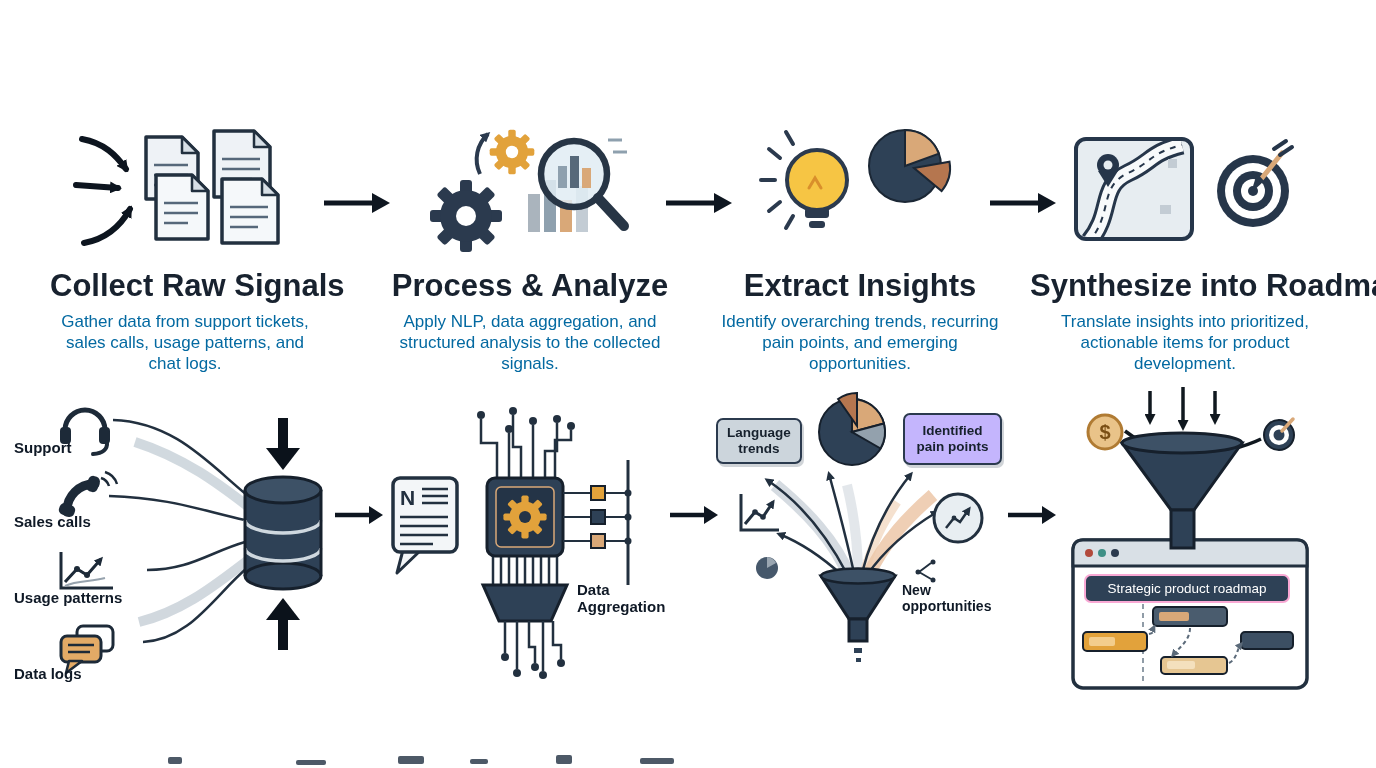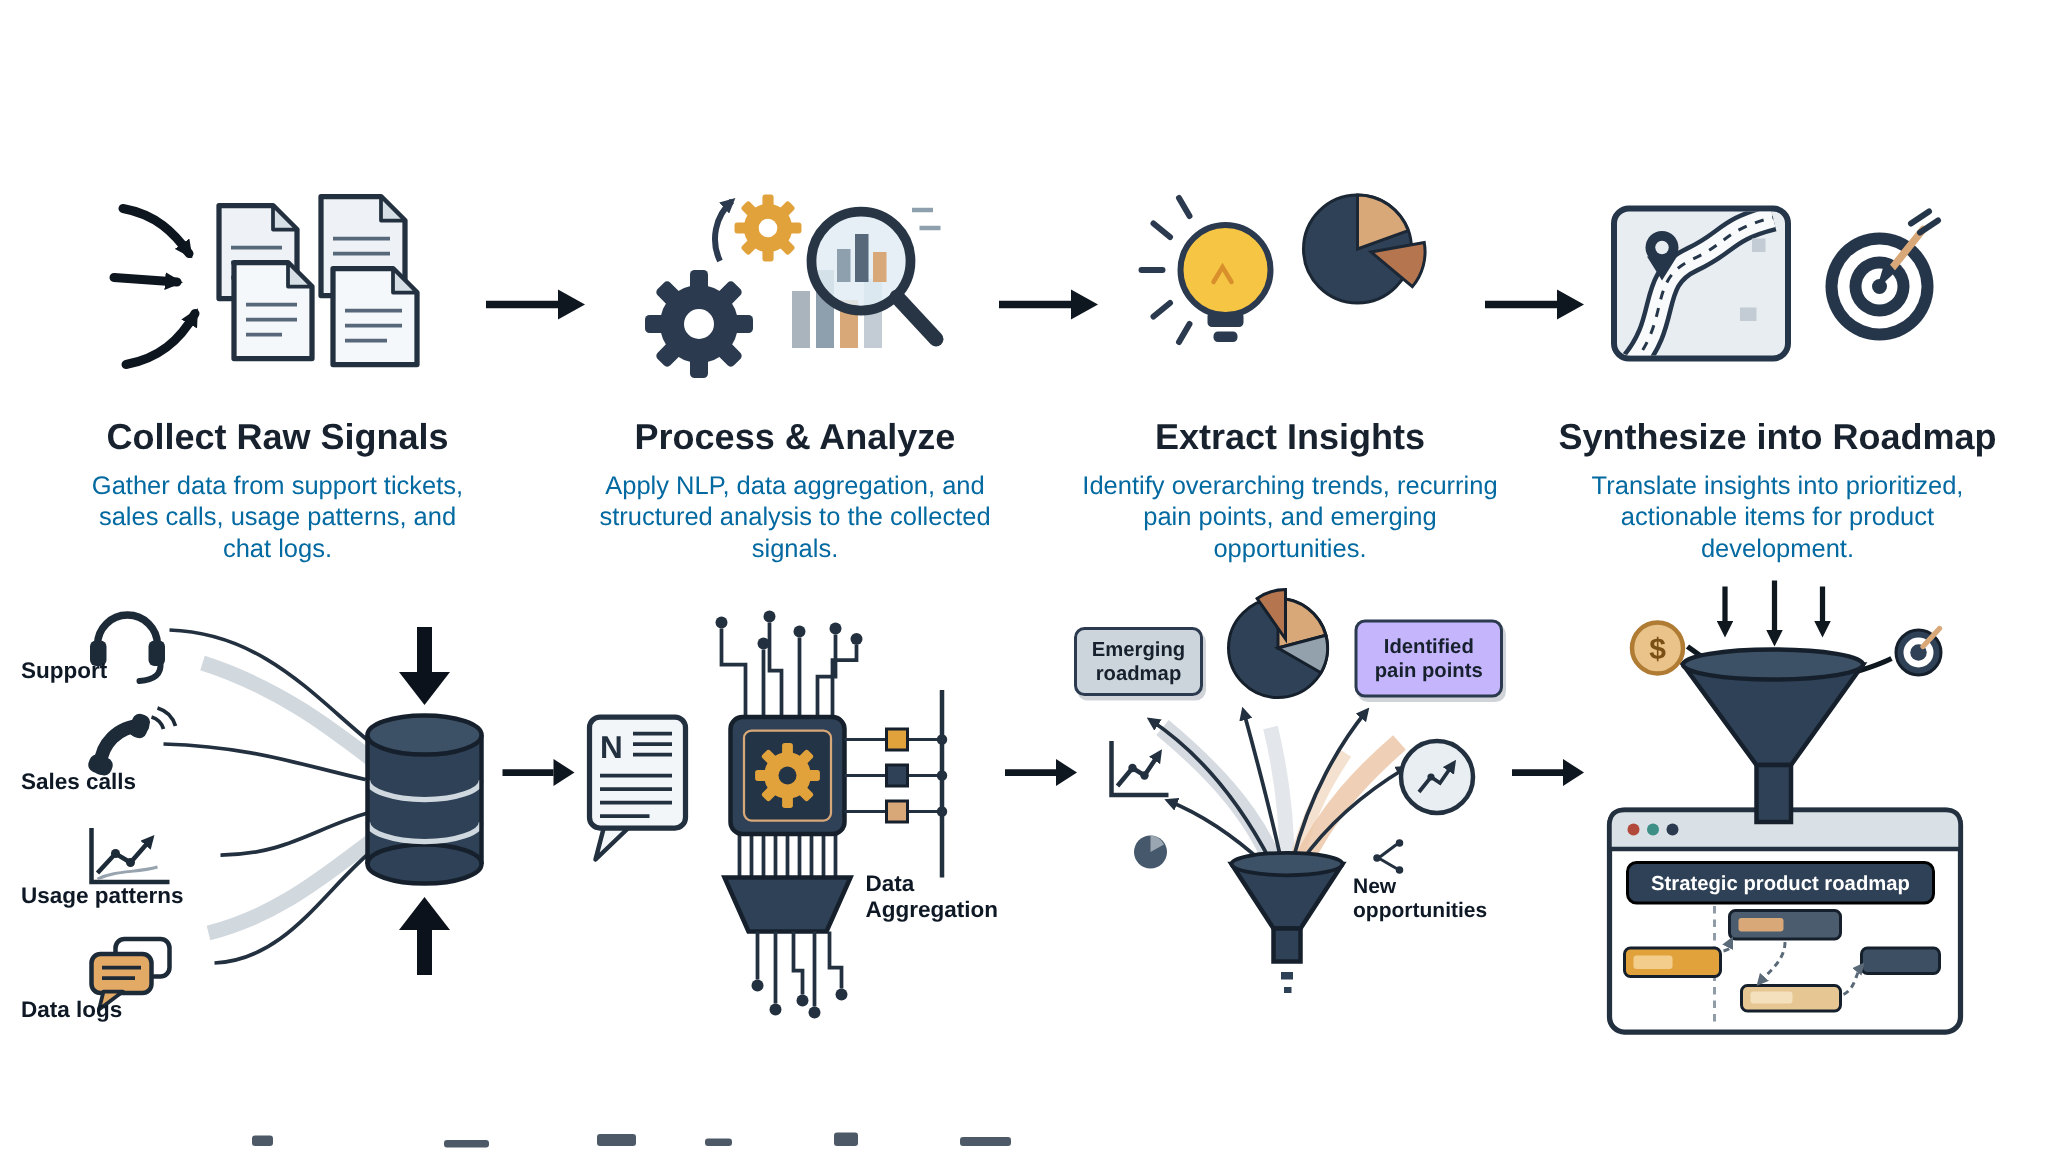--- a/index.html
+++ b/index.html
@@ -4,31 +4,31 @@
 <style>
   *{margin:0;padding:0;box-sizing:border-box}
   html,body{background:#ffffff}
   .canvas{position:relative;width:1376px;height:768px;background:#ffffff;overflow:hidden;
           font-family:"Liberation Sans",sans-serif;color:#18222f}
   .abs{position:absolute}
   .title{position:absolute;top:30px;left:0;width:100%;text-align:center;
          font-size:46px;font-weight:800;letter-spacing:-0.5px;color:#18222f}
   .stage{position:absolute;top:118px;text-align:center}
   .stage .icon{display:flex;justify-content:center;align-items:center;height:148px}
-  .stage h2{font-size:24px;font-weight:800;color:#18222f;white-space:nowrap;margin:12px 0 7px 0}
+  .stage h2{font-size:31px;font-weight:800;color:#18222f;white-space:nowrap;margin:2px 0 7px 0}
   .stage p{font-size:17px;line-height:1.24;color:#0369a1;font-weight:500}
   .label{position:absolute;text-align:left;font-weight:700;font-size:15px;color:#0f1926;line-height:1.12}
   .badge{position:absolute;display:flex;align-items:center;justify-content:center;text-align:center;
          font-weight:700;font-size:13.5px;line-height:1.15;color:#17212d;
          border:2px solid #2b3a4e;border-radius:7px;box-shadow:2px 3px 0 rgba(43,58,78,.22);padding:3px}
   .badge.gray{background:#ccd5dc}
   .badge.salmon{background:#c4b5fd}
   .banner{position:absolute;display:flex;align-items:center;justify-content:center;
-          background:#2e4156;border:2px solid #000000;border-radius:7px;
-          color:#ffffff;font-weight:700;font-size:13.5px;white-space:nowrap}
+          background:#2e4156;border:2px solid #f9a8d4;border-radius:7px;
+          color:#ffffff;font-weight:400;font-size:13.5px;white-space:nowrap}
   .artifact{position:absolute;background:#2e3c4c;border-radius:2px;opacity:.85}
 </style>
 </head>
 <body>
 
 <div class="canvas">
 
 
   <div class="stage" style="left:50px;width:270px">
     <div class="icon">
@@ -436,21 +436,21 @@
       <circle cx="239" cy="128" r="2.4" fill="#22303f"></circle>
     </g>
     <g>
       <polygon points="106,186 180,186 152,229 134,229" fill="#2e4156" stroke="#16202c" stroke-width="3"></polygon>
       <rect x="134" y="229" width="18" height="22" fill="#2e4156" stroke="#16202c" stroke-width="3"></rect>
       <ellipse cx="143" cy="186" rx="37" ry="7.5" fill="#3d5166" stroke="#16202c" stroke-width="2.5"></ellipse>
       <rect x="139" y="258" width="8" height="5" fill="#2e4156"></rect>
       <rect x="141" y="268" width="5" height="4" fill="#2e4156"></rect>
     </g>
   </svg>
-  <div class="badge gray" style="left:716px;top:418px;width:86px;height:46px">Emerging roadmap</div>
+  <div class="badge gray" style="left:716px;top:418px;width:86px;height:46px">Language trends</div>
   <div class="badge salmon" style="left:903px;top:413px;width:99px;height:52px">Identified pain points</div>
   <div class="label" style="left:902px;top:583px;width:112px;font-size:14px">New opportunities</div>
 
   <svg class="abs" style="left:1065px;top:385px" width="250" height="320" viewBox="0 0 250 320">
     <defs>
       <marker id="m-rd" markerWidth="11" markerHeight="11" refX="7" refY="5.5" orient="auto" markerUnits="userSpaceOnUse">
         <path d="M0,0 L11,5.5 L0,11 Z" fill="#10181f"></path>
       </marker>
       <marker id="m-rdd" markerWidth="8" markerHeight="8" refX="5" refY="4" orient="auto" markerUnits="userSpaceOnUse">
         <path d="M0,0 L8,4 L0,8 Z" fill="#5b6a79"></path>

